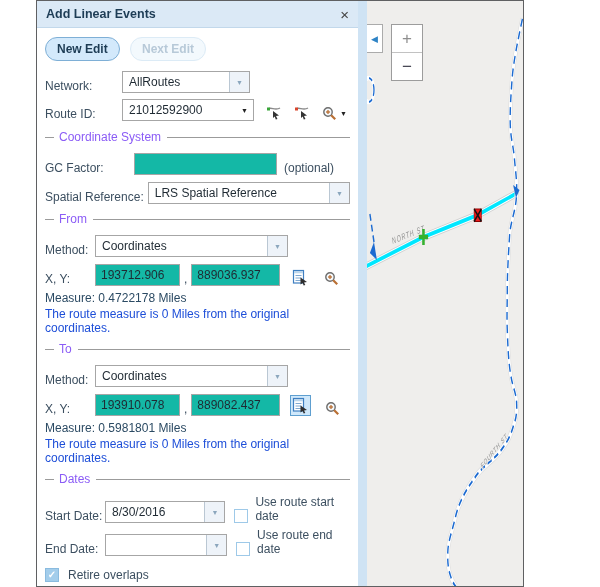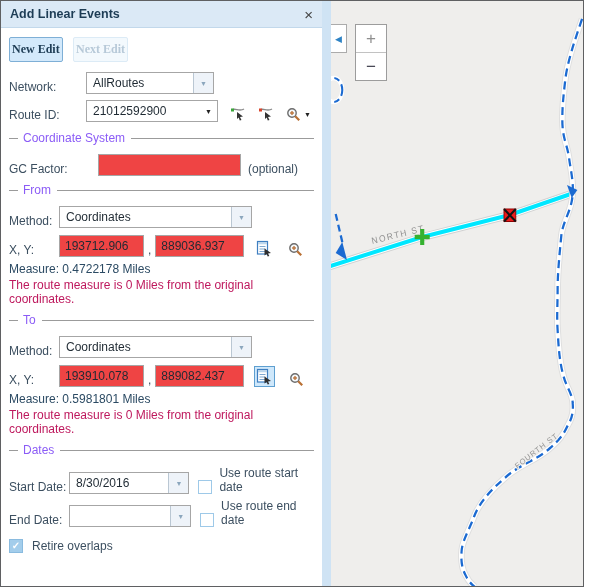--- a/index.html
+++ b/index.html
@@ -1,42 +1,42 @@
 <!DOCTYPE html>
 <html><head>
 <meta charset="utf-8">
 <style>
   html,body{margin:0;padding:0;background:#fff;font-family:"Liberation Sans",sans-serif;}
-  .app{width:584px;height:587px;box-sizing:border-box;border:1px solid #5f6062;display:flex;position:relative;background:#fff;overflow:hidden;}
+  .app{width:488px;height:587px;box-sizing:border-box;border:1px solid #5f6062;display:flex;position:relative;background:#fff;overflow:hidden;margin-left:36px;}
 
   
   .panel{width:321px;flex:0 0 321px;display:flex;flex-direction:column;font-size:12px;color:#3c4f60;background:#fff;}
   .panel-header{height:26px;flex:0 0 26px;background:#dbe9f6;border-bottom:1px solid #c2d8eb;display:flex;align-items:center;padding:0 9px;font-weight:bold;font-size:12.5px;color:#1d3c55;}
   .close{margin-left:auto;color:#444;font-size:15px;line-height:1;cursor:pointer;font-weight:normal;}
   .panel-body{flex:1;padding:9px 8px 0 8px;position:relative;}
 
-  .btn{display:inline-block;padding:4px 2px;font-weight:bold;font-size:12px;border-radius:2px;cursor:pointer;font-family:Liberation Serif, serif;}
+  .btn{display:inline-block;padding:4px 11px;font-weight:bold;font-size:12px;border-radius:12px;cursor:pointer;}
   .btn-primary{background:#d3e9fb;border:1px solid #7eafd6;color:#1d3c55;}
   .btn-disabled{background:#f3f9fd;border:1px solid #dcebf6;color:#b7c9d8;margin-left:7px;cursor:default;text-align:right;}
   .btn-row{margin-bottom:10px;}
 
   .row{display:flex;align-items:flex-end;margin-bottom:6px;}
   .lbl{flex:0 0 auto;white-space:nowrap;}
   .select{height:22px;box-sizing:border-box;border:1px solid #a6a6a6;background:#fff;display:flex;align-items:center;color:#1f2a33;cursor:pointer;}
   .select .val{padding:0 6px;flex:1;white-space:nowrap;overflow:hidden;}
   .dd{width:19px;align-self:stretch;background:#eef3f9;border-left:1px solid #bac7d3;display:flex;align-items:center;justify-content:center;color:#8ba6bd;font-size:7px;}
   .combo-dd{width:17px;display:flex;align-items:center;justify-content:center;color:#222;font-size:7px;}
-  input.txt{height:22px;box-sizing:border-box;border:1px solid #a6a6a6;font-size:12px;padding:0 5px;color:#1f2a33;font-family:inherit;background:#ef4444;}
+  input.txt{height:22px;box-sizing:border-box;border:1px solid #a6a6a6;font-size:12px;padding:0 5px;color:#1f2a33;font-family:inherit;background:#14b8a6;}
 
   .section{display:flex;align-items:center;margin:3px 0 9px 0;color:#8b5cf6;white-space:nowrap;}
   .section::before{content:"";width:9px;height:1px;background:#9b9b9b;margin-right:5px;flex:0 0 auto;}
   .section::after{content:"";flex:1;height:1px;background:#9b9b9b;margin-left:6px;}
 
   .measure{color:#2b4a63;margin:1px 0 2px 0;}
-  .warning{color:#be185d;margin:0 0 7px 0;}
+  .warning{color:#1d4ed8;margin:0 0 7px 0;}
 
   .icon-gap{margin-left:12px;display:flex;align-items:center;cursor:pointer;}
   .picker-active{background:#cfe8fb;border:1px solid #5e9fd0;padding:1px;margin-left:10px;display:flex;align-items:center;cursor:pointer;}
   .caret{font-size:7px;color:#222;margin-left:3px;}
 
   .cb{width:14px;height:14px;box-sizing:border-box;border:1px solid #9ec9e8;background:#fff;flex:0 0 auto;cursor:pointer;display:flex;align-items:center;justify-content:center;}
   .cb.checked{background:#a3cdeb;border-color:#8abbdf;color:#fff;font-size:10px;font-weight:bold;line-height:1;}
   .opt-row{display:flex;align-items:center;margin-bottom:3px;height:16px;}
   .opt-row .cb{margin-right:9px;}
 
@@ -113,20 +113,27 @@
       <div class="section">
         <span>Coordinate System</span>
       </div>
 
       <div class="row" style="margin-bottom:7px">
         <span class="lbl" style="width:89px">GC Factor:</span>
         <input class="txt" style="width: 143px;" value="">
         <span style="margin-left:7px">(optional)</span>
       </div>
 
+      <div class="row" style="margin-bottom:8px">
+        <span class="lbl" style="margin-right:4px">Spatial Reference:</span>
+        <span class="select" style="flex:1">
+          <span class="val">LRS Spatial Reference</span>
+          <span class="dd">▼</span>
+        </span>
+      </div>
 
       <div class="section">
         <span>From</span>
       </div>
 
       <div class="row" style="margin-bottom:7px">
         <span class="lbl" style="width:50px">Method:</span>
         <span class="select" style="width:193px">
           <span class="val">Coordinates</span>
           <span class="dd">▼</span>

